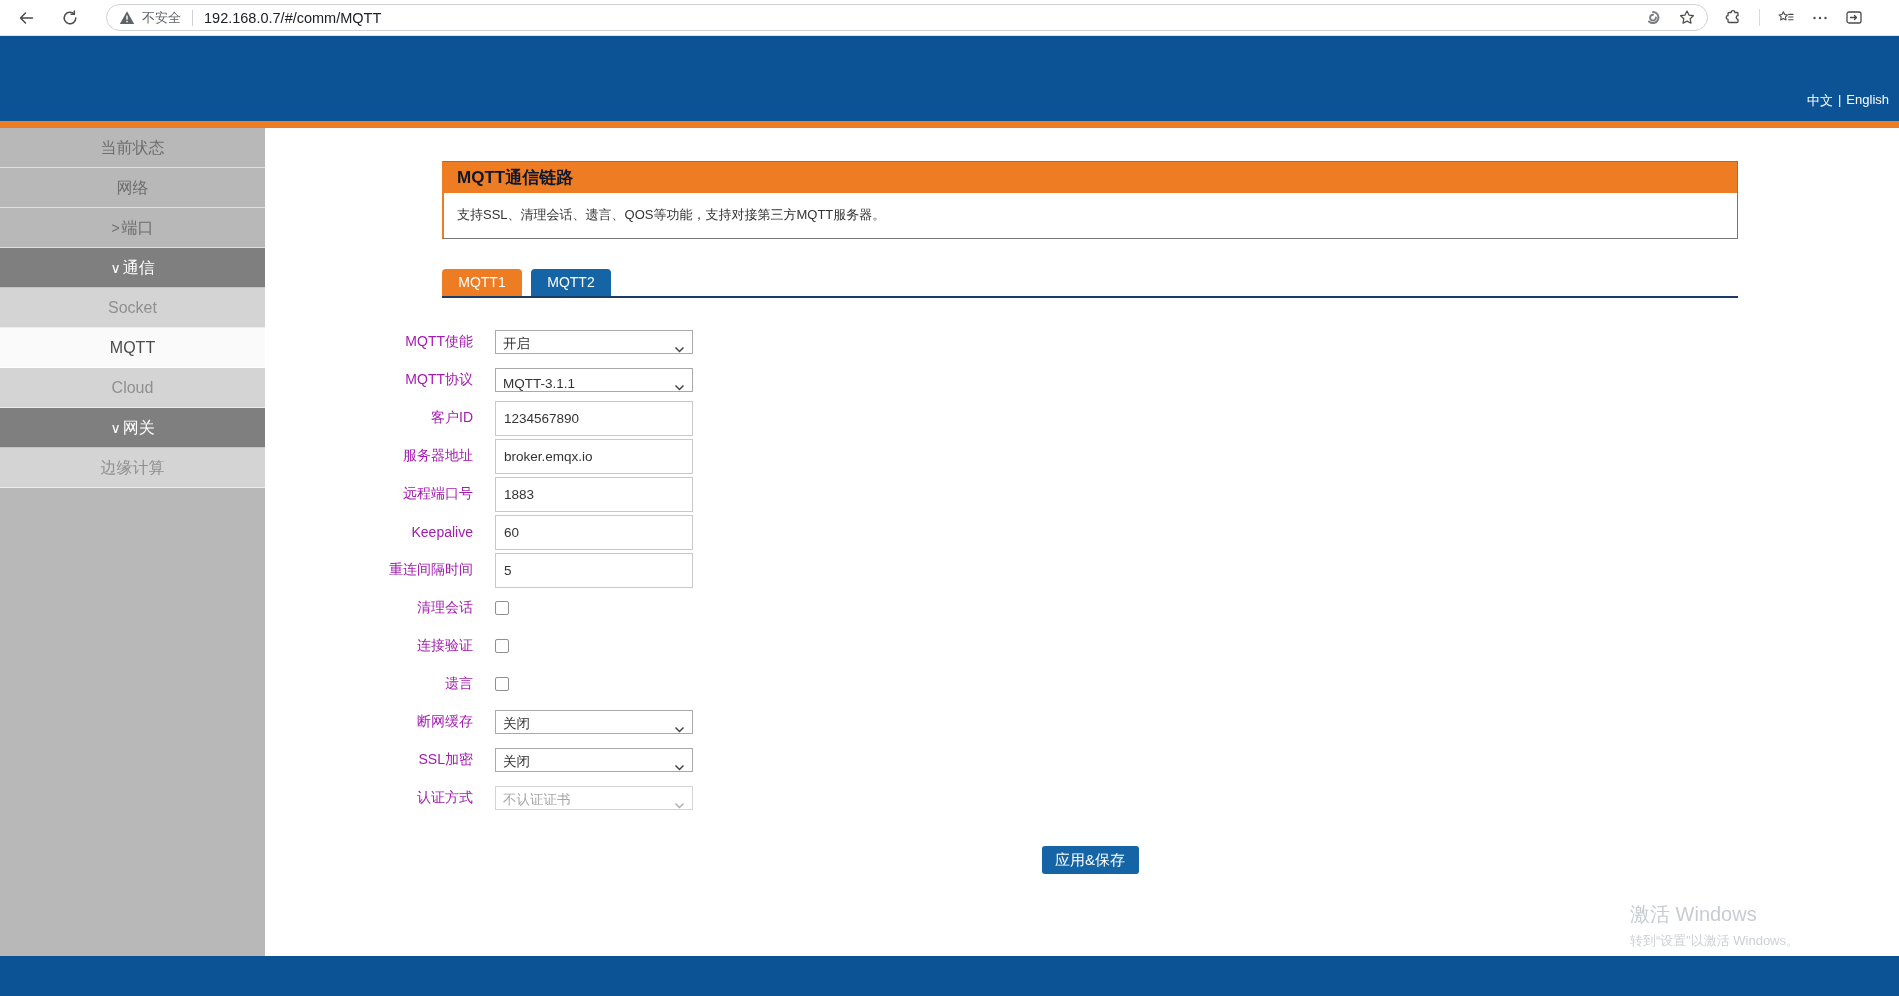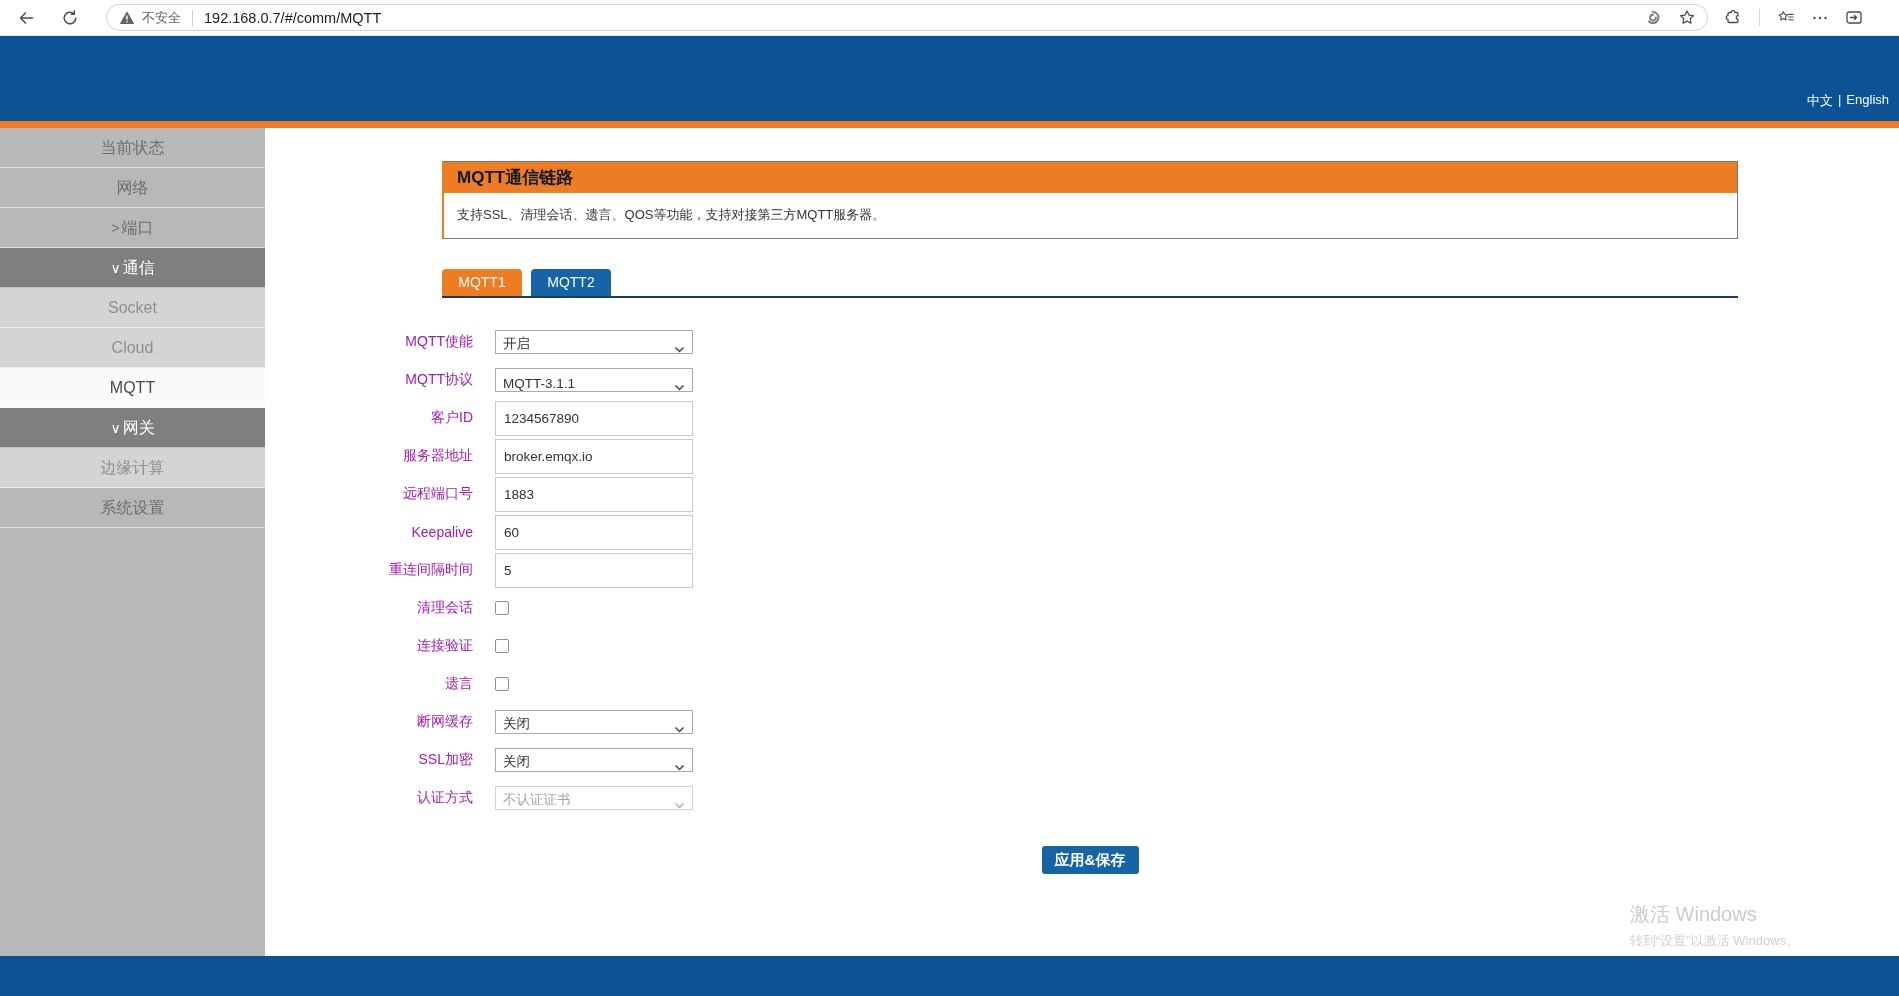--- a/index.html
+++ b/index.html
@@ -79,21 +79,21 @@
     padding:0 7px; font-size:13.5px; color:#333; cursor:pointer;
   }
   .sel.disabled{ color:#a6a6a6; border-color:#d4d4d4; cursor:default; }
   .chk{
     appearance:none; -webkit-appearance:none; width:14px; height:14px;
     border:1px solid #8f8f8f; border-radius:2px; background:#fff; cursor:pointer;
   }
   .btn-row{ margin:36px 0 0 177px; width:1296px; text-align:center; }
   .apply-btn{
     width:97px; height:28px; background:#1564a5; color:#fff; border:none;
-    border-radius:3px; font-size:15px; cursor:pointer;font-weight:bold;
+    border-radius:3px; font-size:15px; cursor:pointer;
   }
   
   .watermark{ position:absolute; left:1630px; top:901px; pointer-events:none; }
   .wm1{ font-size:20px; color:#c7ccd2; }
   .wm2{ font-size:13px; color:#ccd1d6; margin-top:4px; }
   svg{ display:block; }
 </style>
 </head>
 <body>
 
@@ -179,25 +179,24 @@
 <div class="orange-line"></div>
 
 <div class="content-row">
 
   <div class="sidebar">
     <div class="sb-item"><span>当前状态</span></div>
     <div class="sb-item"><span>网络</span></div>
     <div class="sb-item"><span class="sb-arrow">&gt;</span><span>端口</span></div>
     <div class="sb-item sb-group"><span class="sb-arrow">∨</span><span>通信</span></div>
     <div class="sb-item sb-sub"><span>Socket</span></div>
+    <div class="sb-item sb-sub sb-selected"><span>MQTT</span></div>
     <div class="sb-item sb-sub"><span>Cloud</span></div>
-    <div class="sb-item sb-sub sb-selected"><span>MQTT</span></div>
     <div class="sb-item sb-group"><span class="sb-arrow">∨</span><span>网关</span></div>
     <div class="sb-item sb-sub"><span>边缘计算</span></div>
-    <div class="sb-item"><span>系统设置</span></div>
   </div>
 
   <div class="main">
 
     <div class="panel">
       <div class="panel-title">MQTT通信链路</div>
       <div class="panel-desc">支持SSL、清理会话、遗言、QOS等功能，支持对接第三方MQTT服务器。</div>
     </div>
 
     <div class="tabs">

